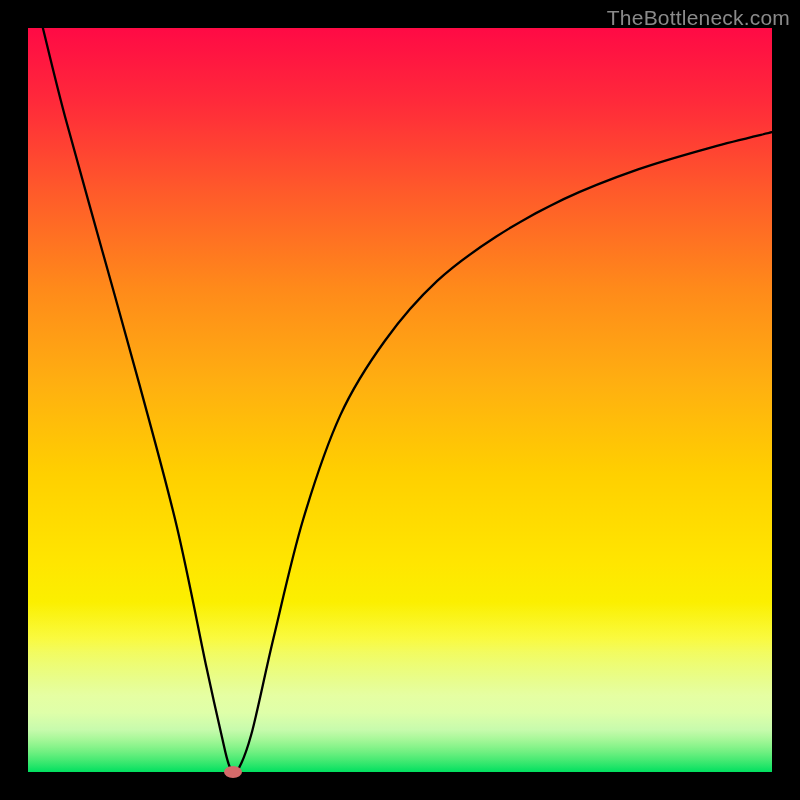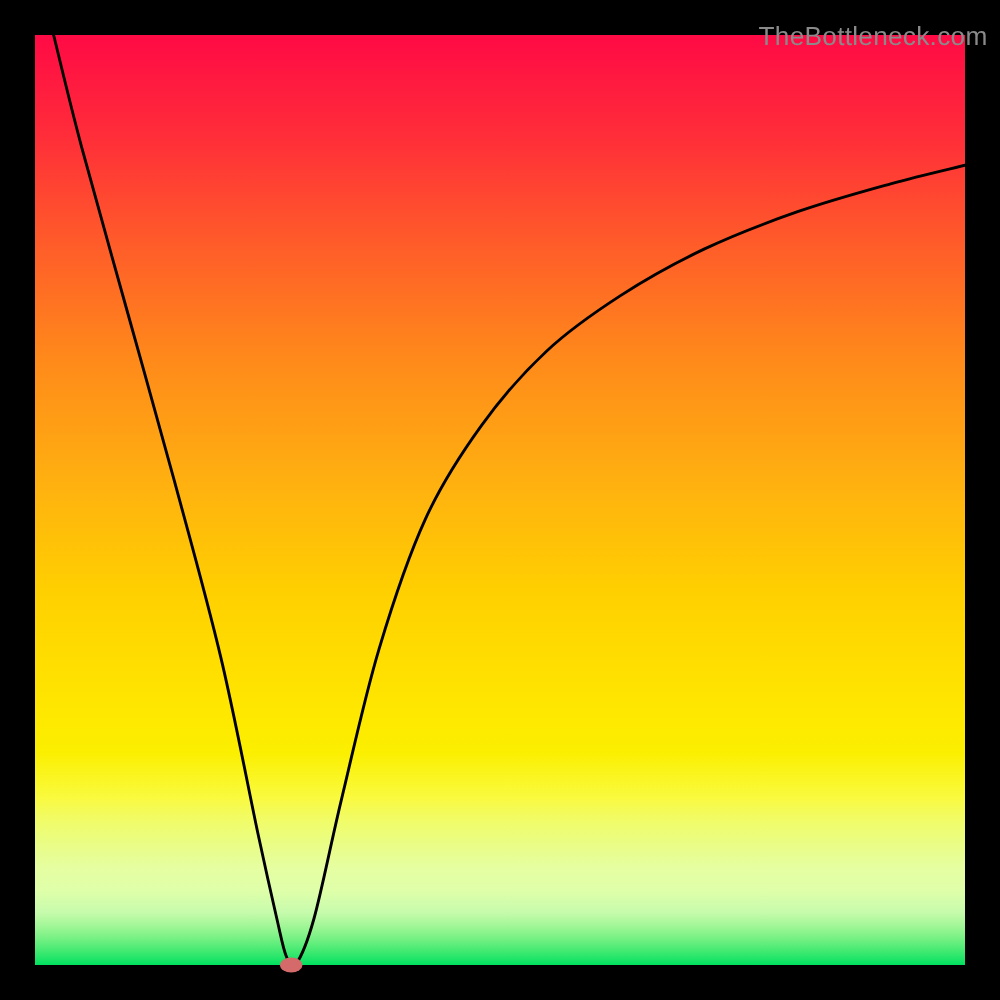--- a/index.html
+++ b/index.html
@@ -59,21 +59,20 @@
     transform: translate(-50%, -50%);
   }
   .watermark {
     position: absolute;
     top: 6px;
     right: 10px;
     font-family: Arial, Helvetica, sans-serif;
     font-size: 21px;
     color: #8a8a8a;
     letter-spacing: 0.2px;
-    margin-top: 12px;
   }
 </style>
 </head>
 <body>
 
 <div class="frame">
   <div class="plot-area"></div>
   <div class="gradient-pale"></div>
 
   <svg class="curve-svg" viewBox="0 0 744 744" preserveAspectRatio="none">

